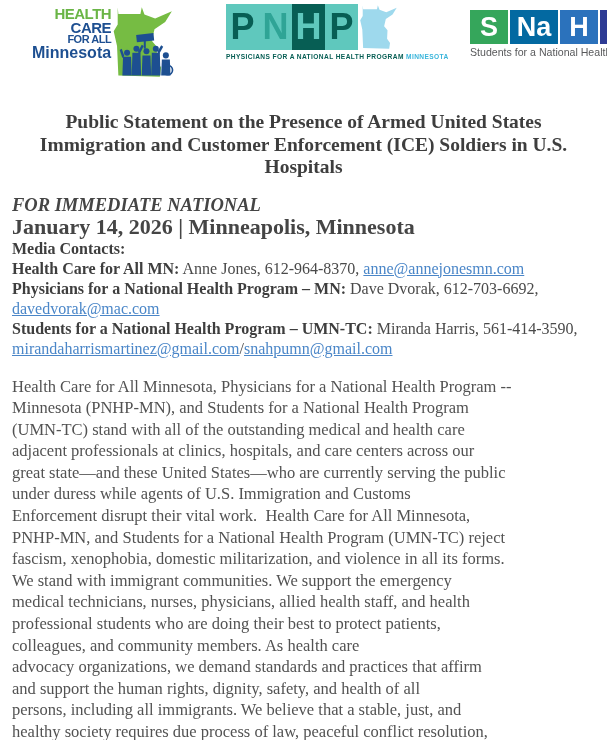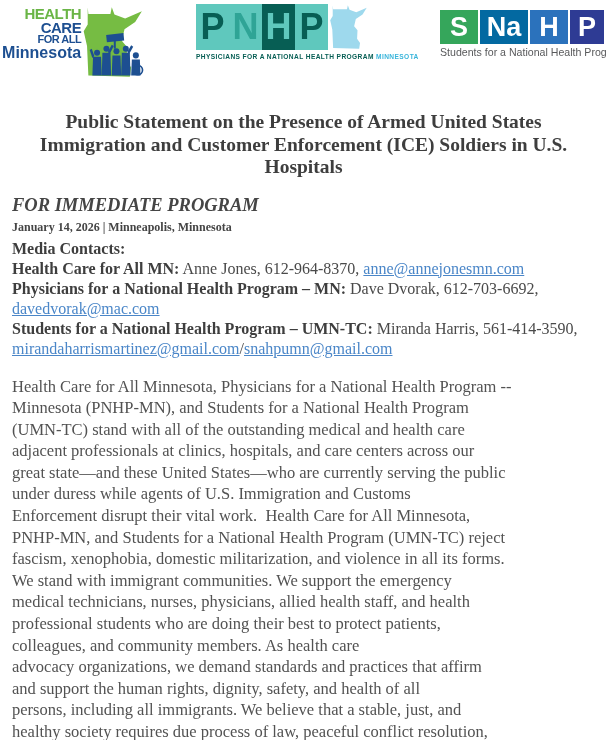--- a/index.html
+++ b/index.html
@@ -1,20 +1,20 @@
 <!DOCTYPE html>
 <html><head>
 <meta charset="utf-8">
 <style>
   html,body { margin:0; padding:0; background:#ffffff; }
   body { width:607px; font-family:"Liberation Serif","DejaVu Serif",serif; color:#4f4f4f; }
   .page { padding:4px 12px 8px 12px; }
 
   
-  .logos { display:flex; align-items:flex-start; padding-left:20px; height:82px;justify-content:center; }
+  .logos { display:flex; align-items:flex-start; padding-left:20px; height:82px; }
   .logo { display:flex; }
 
   
   .hcfa { width:142px; align-items:flex-start; }
   .hcfa-text { display:flex; flex-direction:column; align-items:flex-end; margin-top:2px;
                font-family:"Liberation Sans",sans-serif; font-weight:800; line-height:1; }
   .hcfa-l1 { color:#6ab546; font-size:15px; letter-spacing:-0.5px; }
   .hcfa-l2 { color:#1d4f91; font-size:15px; letter-spacing:-0.5px; margin-top:-1px; }
   .hcfa-l3 { color:#1d4f91; font-size:11px; letter-spacing:-0.5px; margin-top:-1px; }
   .hcfa-l4 { color:#1d4f91; font-size:16px; margin-top:0px; }
@@ -48,21 +48,21 @@
   .snahp-tagline { margin-top:2px; font-family:"Liberation Sans",sans-serif; font-size:10.6px;
                    color:#58595b; white-space:nowrap; }
 
   
   .title { margin:25px 0 0 0; text-align:center; font-weight:700; font-size:19.5px;
            line-height:22.5px; color:#3e3e3e; }
 
   
   .release { margin-top:15px; }
   .release-line { font-weight:700; font-style:italic; font-size:18.5px; line-height:22px; color:#454545; }
-  .dateline { font-weight:700; font-size:12px; line-height:22px; color:#454545; }
+  .dateline { font-weight:700; font-size:22px; line-height:22px; color:#454545; }
 
   
   .contacts { margin-top:1px; font-size:16px; line-height:20px; color:#4a4a4a; }
   .contacts-heading { font-weight:700; color:#3e3e3e; }
   .contact-line b { font-weight:700; color:#3e3e3e; }
   a.doc-link { color:#4a86c8; text-decoration:underline; cursor:pointer; }
 
   
   .body-par { margin-top:17px; font-size:16.5px; color:#525252; }
   .body-par div { line-height:21.6px; white-space:pre-wrap; }
@@ -130,21 +130,21 @@
     </div>
   </div>
 
   <h1 class="title">
       <div>Public Statement on the Presence of Armed United States</div>
       <div>Immigration and Customer Enforcement (ICE) Soldiers in U.S.</div>
       <div>Hospitals</div>
     </h1>
 
   <div class="release">
-    <div class="release-line">FOR IMMEDIATE PROGRAM</div>
+    <div class="release-line">FOR IMMEDIATE NATIONAL</div>
     <div class="dateline">January 14, 2026 | Minneapolis, Minnesota</div>
   </div>
 
   <div class="contacts">
     <div class="contacts-heading">Media Contacts:</div>
 
     <div class="contact-line">
       <b>Health Care for All MN:</b><span> Anne Jones, 612-964-8370, </span><a class="doc-link">anne@annejonesmn.com</a>
     </div>
 

